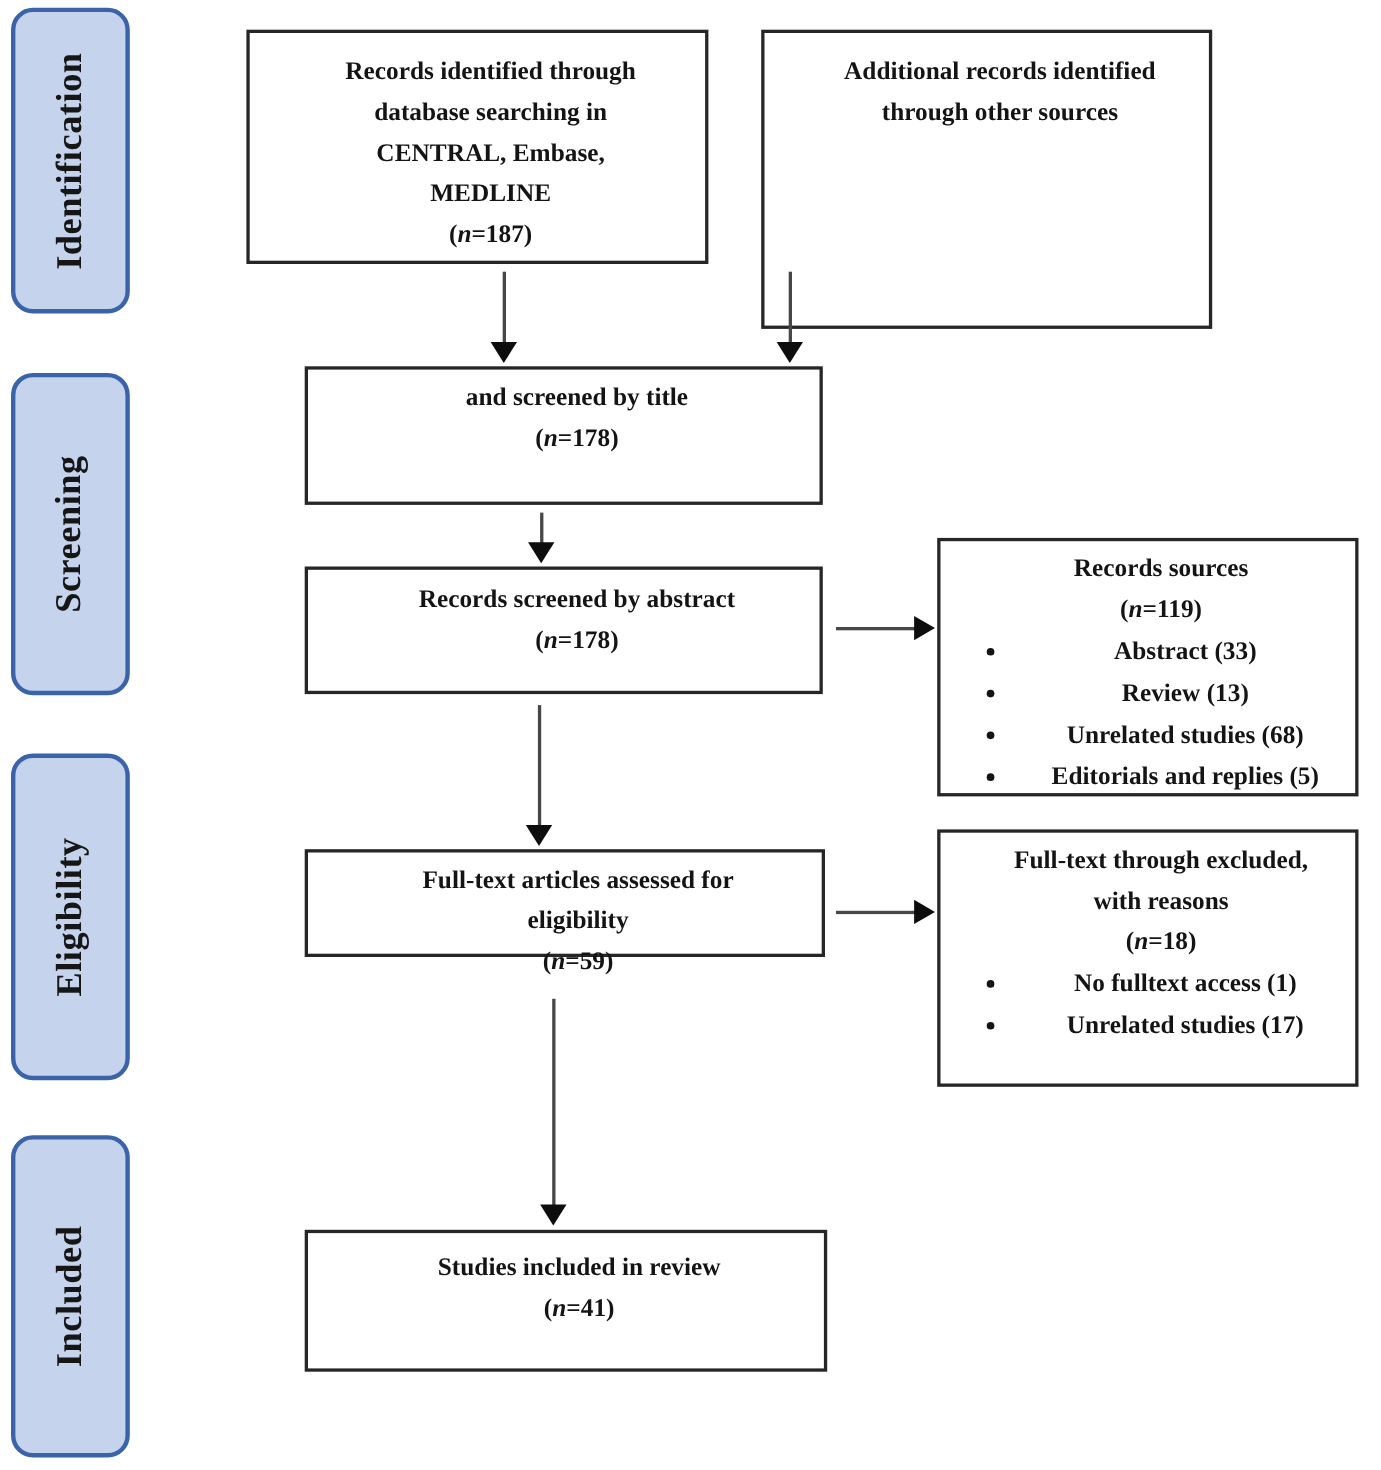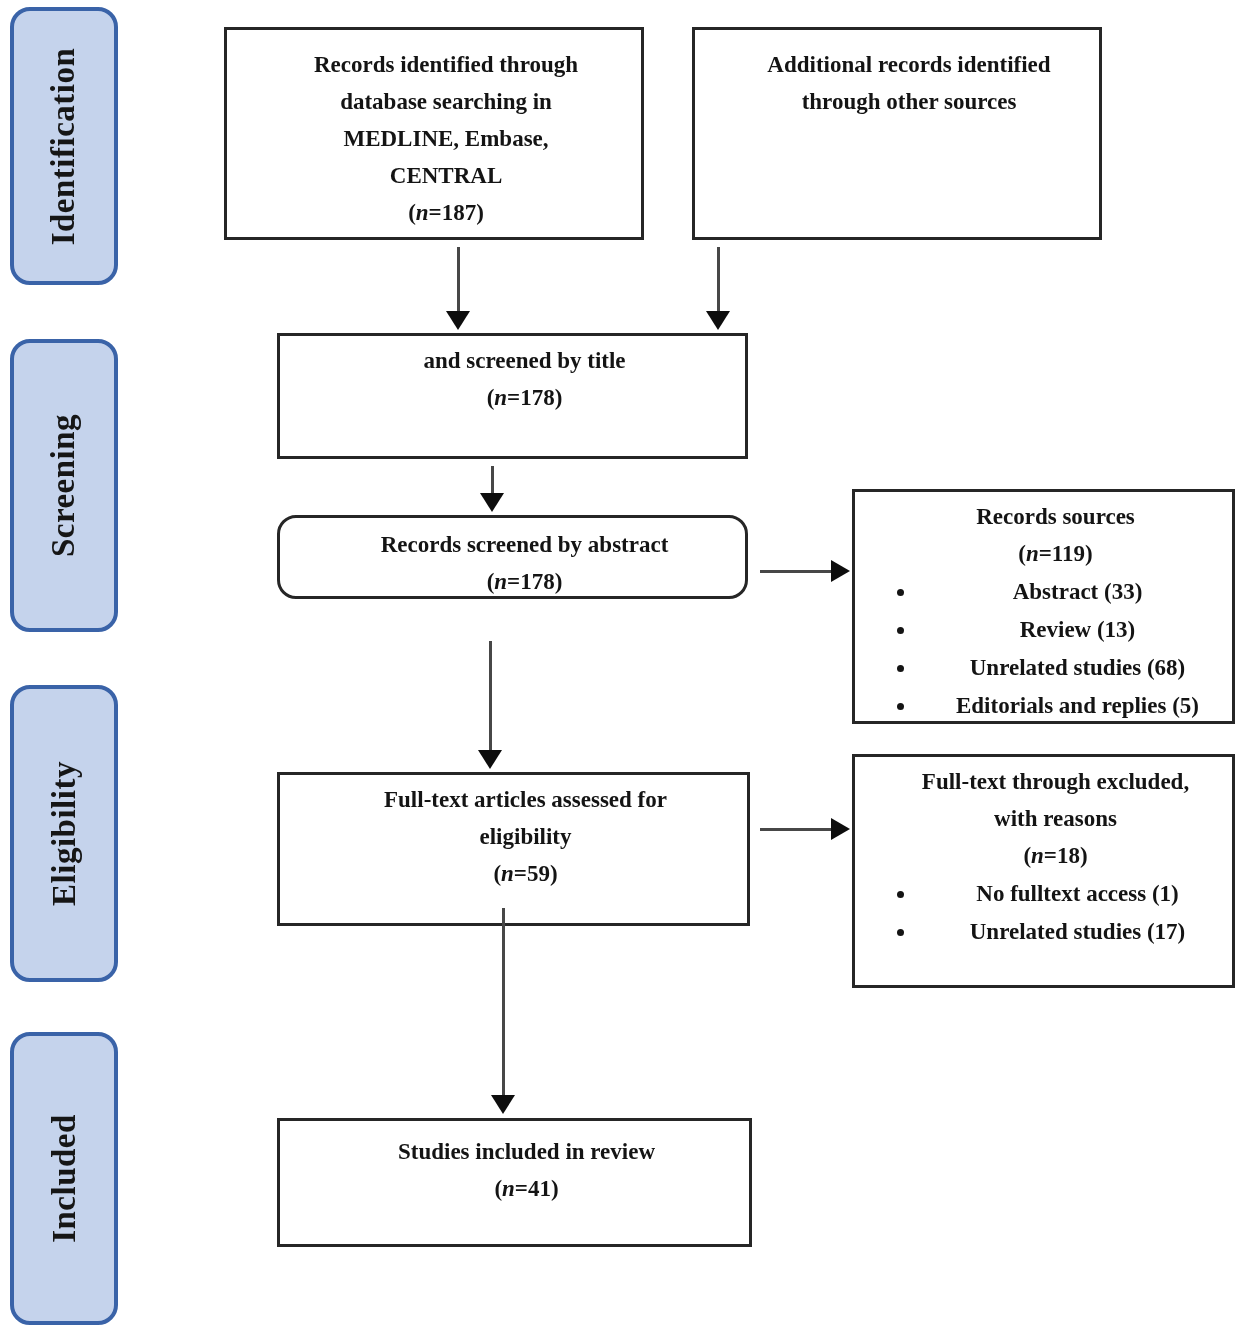--- a/index.html
+++ b/index.html
@@ -100,52 +100,52 @@
   <div class="stage" style="top:685px; height:297px;">
     <span>Eligibility</span>
   </div>
   <div class="stage" style="top:1032px; height:293px;">
     <span>Included</span>
   </div>
 
   <div class="fbox" style="left:224px; top:27px; width:420px; height:213px; padding-top:16px;">
     <div class="tline">Records identified through</div>
     <div class="tline">database searching in</div>
-    <div class="tline">MEDLINE, Embase,</div>
-    <div class="tline">CENTRAL</div>
+    <div class="tline">CENTRAL, Embase,</div>
+    <div class="tline">MEDLINE</div>
     <div class="tline">(<i>n</i>=187)</div>
   </div>
 
-  <div class="fbox" style="left:692px; top:27px; width:410px; height:213px; padding-top:16px;">
+  <div class="fbox" style="left:692px; top:27px; width:410px; height:272px; padding-top:16px;">
     <div class="tline">Additional records identified</div>
     <div class="tline">through other sources</div>
   </div>
 
   <div class="fbox" style="left:277px; top:333px; width:471px; height:126px; padding-top:6px;">
     <div class="tline">and screened by title</div>
     <div class="tline">(<i>n</i>=178)</div>
   </div>
 
-  <div class="fbox" style="left:277px; top:515px; width:471px; height:84px; padding-top:8px;border-radius:19px;">
+  <div class="fbox" style="left:277px; top:515px; width:471px; height:116px; padding-top:8px;">
     <div class="tline">Records screened by abstract</div>
     <div class="tline">(<i>n</i>=178)</div>
   </div>
 
   <div class="fbox" style="left:852px; top:489px; width:383px; height:235px; padding-top:6px;">
     <div class="tline">Records sources</div>
     <div class="tline">(<i>n</i>=119)</div>
     <ul>
       <li>Abstract (33)</li>
       <li>Review (13)</li>
       <li>Unrelated studies (68)</li>
       <li>Editorials and replies (5)</li>
     </ul>
   </div>
 
-  <div class="fbox" style="left:277px; top:772px; width:473px; height:154px; padding-top:6px;">
+  <div class="fbox" style="left:277px; top:772px; width:473px; height:98px; padding-top:6px;">
     <div class="tline">Full-text articles assessed for</div>
     <div class="tline">eligibility</div>
     <div class="tline">(<i>n</i>=59)</div>
   </div>
 
   <div class="fbox" style="left:852px; top:754px; width:383px; height:234px; padding-top:6px;">
     <div class="tline">Full-text through excluded,</div>
     <div class="tline">with reasons</div>
     <div class="tline">(<i>n</i>=18)</div>
     <ul>

